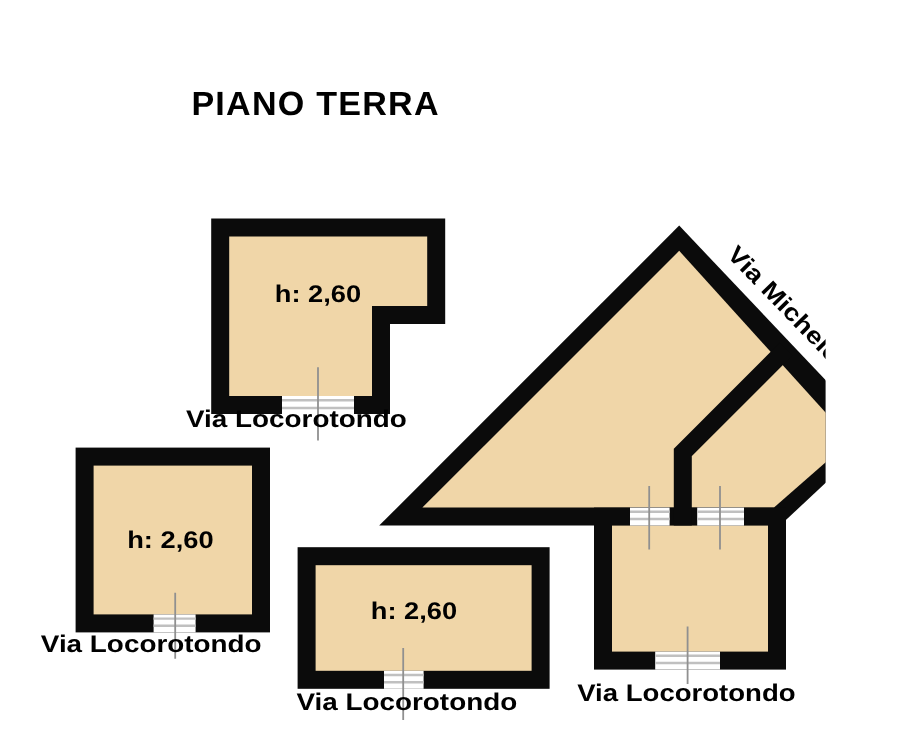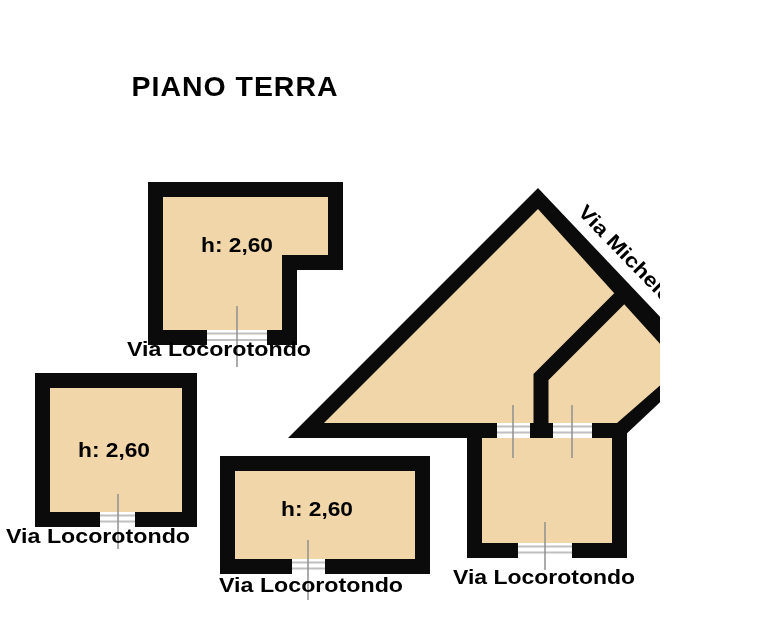--- a/index.html
+++ b/index.html
@@ -3,20 +3,21 @@
 <meta charset="utf-8">
 <style>
   html, body { margin: 0; padding: 0; background: #ffffff; }
   .stage {
     position: relative;
     width: 660px;
     height: 619px;
     background: var(--bg, #ffffff);
     font-family: "Liberation Sans", sans-serif;
     overflow: hidden;
+    margin-left: 28px;
   }
   svg { display: block; }
   .wall   { fill: var(--wall, #0b0b0b); }
   .floor  { fill: var(--floor, #f0d6a8); }
   .iwall  { fill: none; stroke: var(--wall, #0b0b0b); stroke-width: 15; stroke-linejoin: miter; stroke-linecap: butt; }
   .open   { fill: var(--bg, #ffffff); }
   .wline  { stroke: var(--wline, #c0c0c0); stroke-width: 2; fill: none; }
   .cline  { stroke: var(--cline, #909090); stroke-width: 1.5; fill: none; }
   .t-title  { font: 700 28px "Liberation Sans", sans-serif; fill: var(--ink, #000000); text-anchor: middle; letter-spacing: 1px; }
   .t-street { font: 700 20px "Liberation Sans", sans-serif; fill: var(--ink, #000000); text-anchor: middle; }

